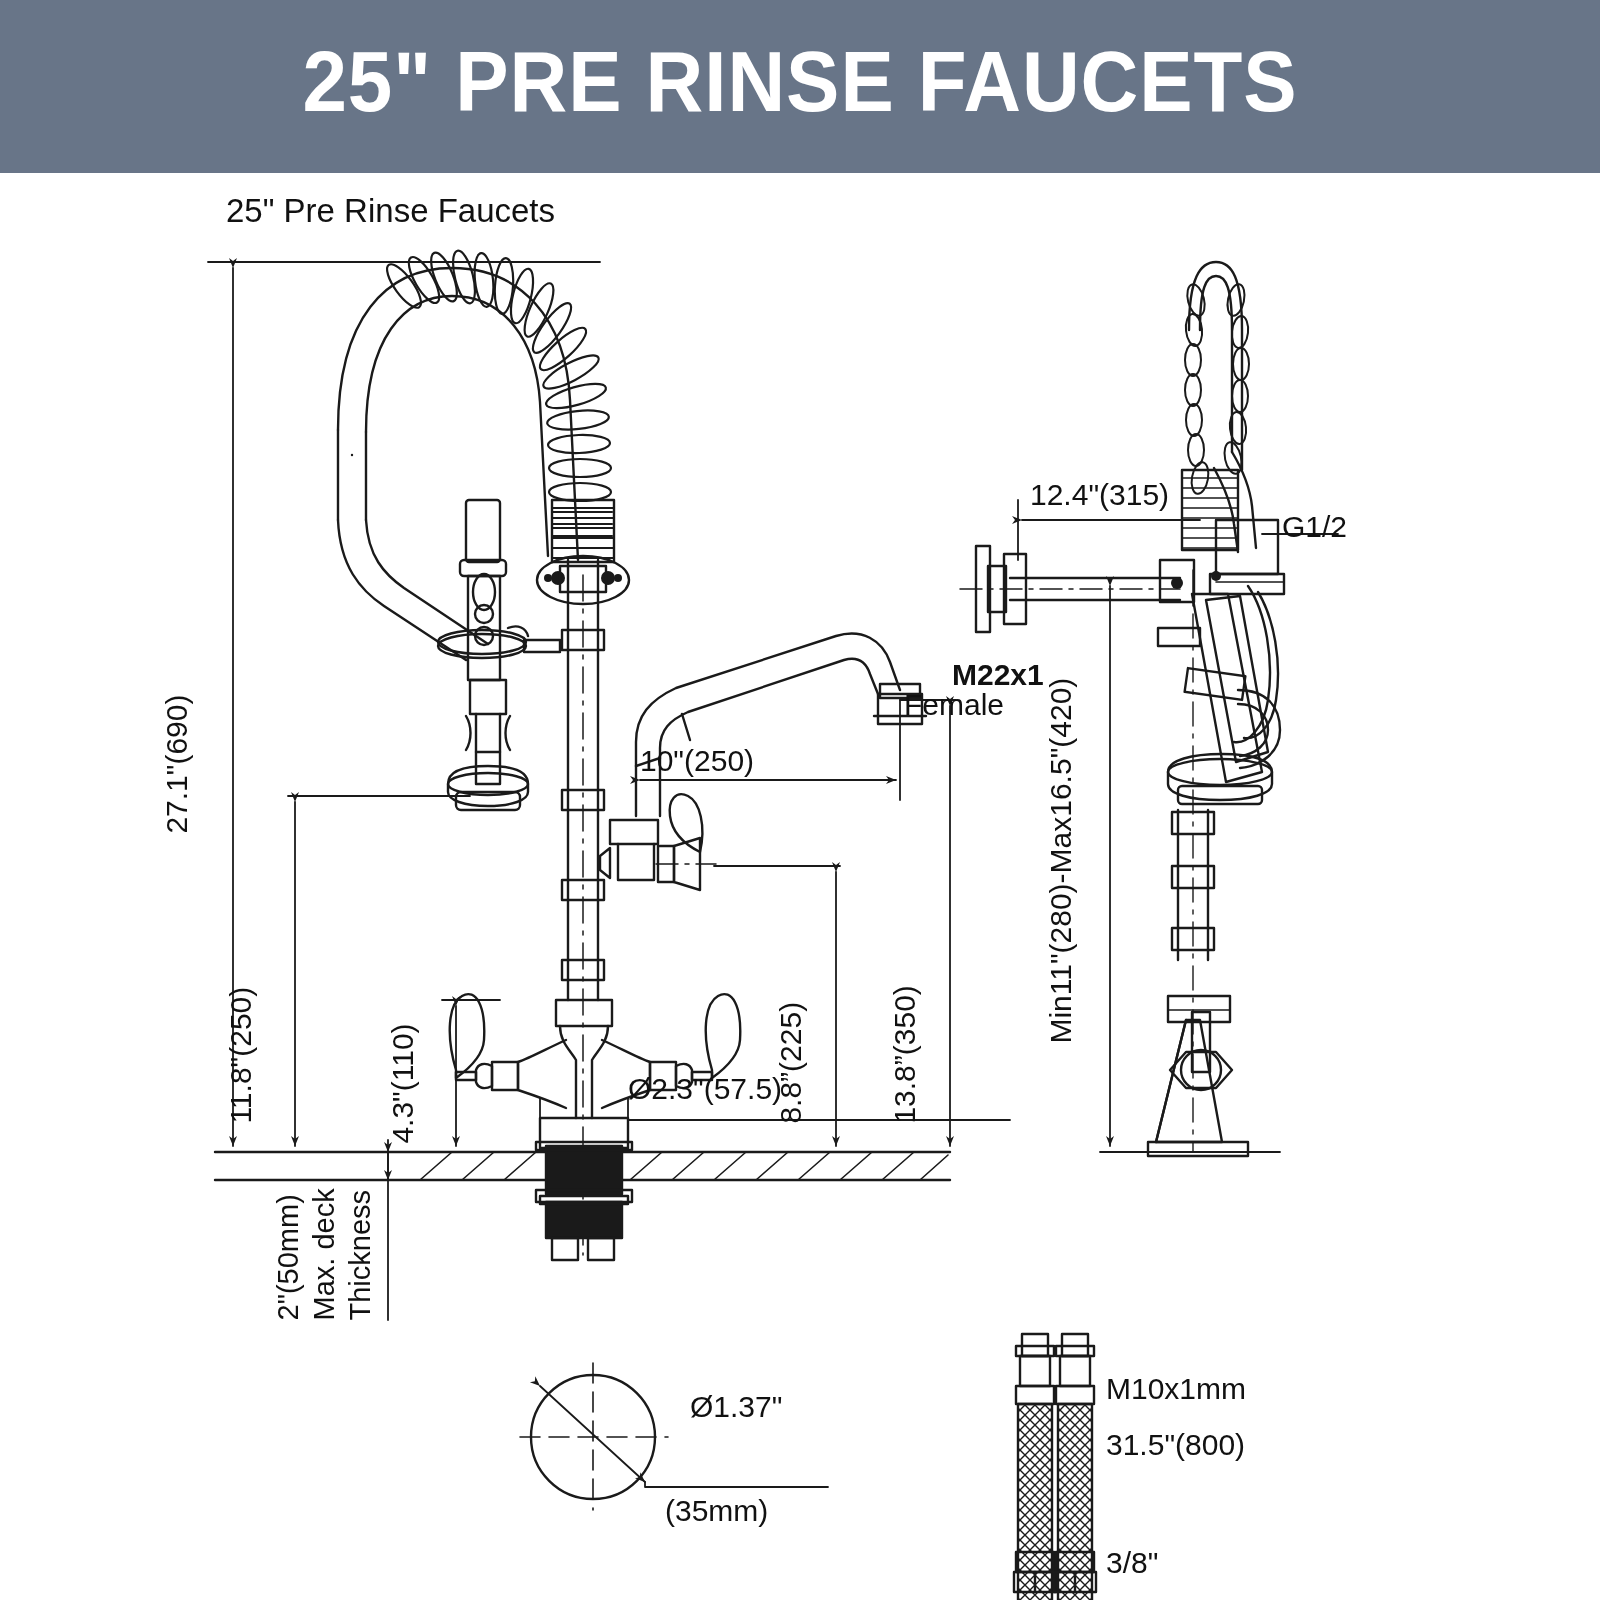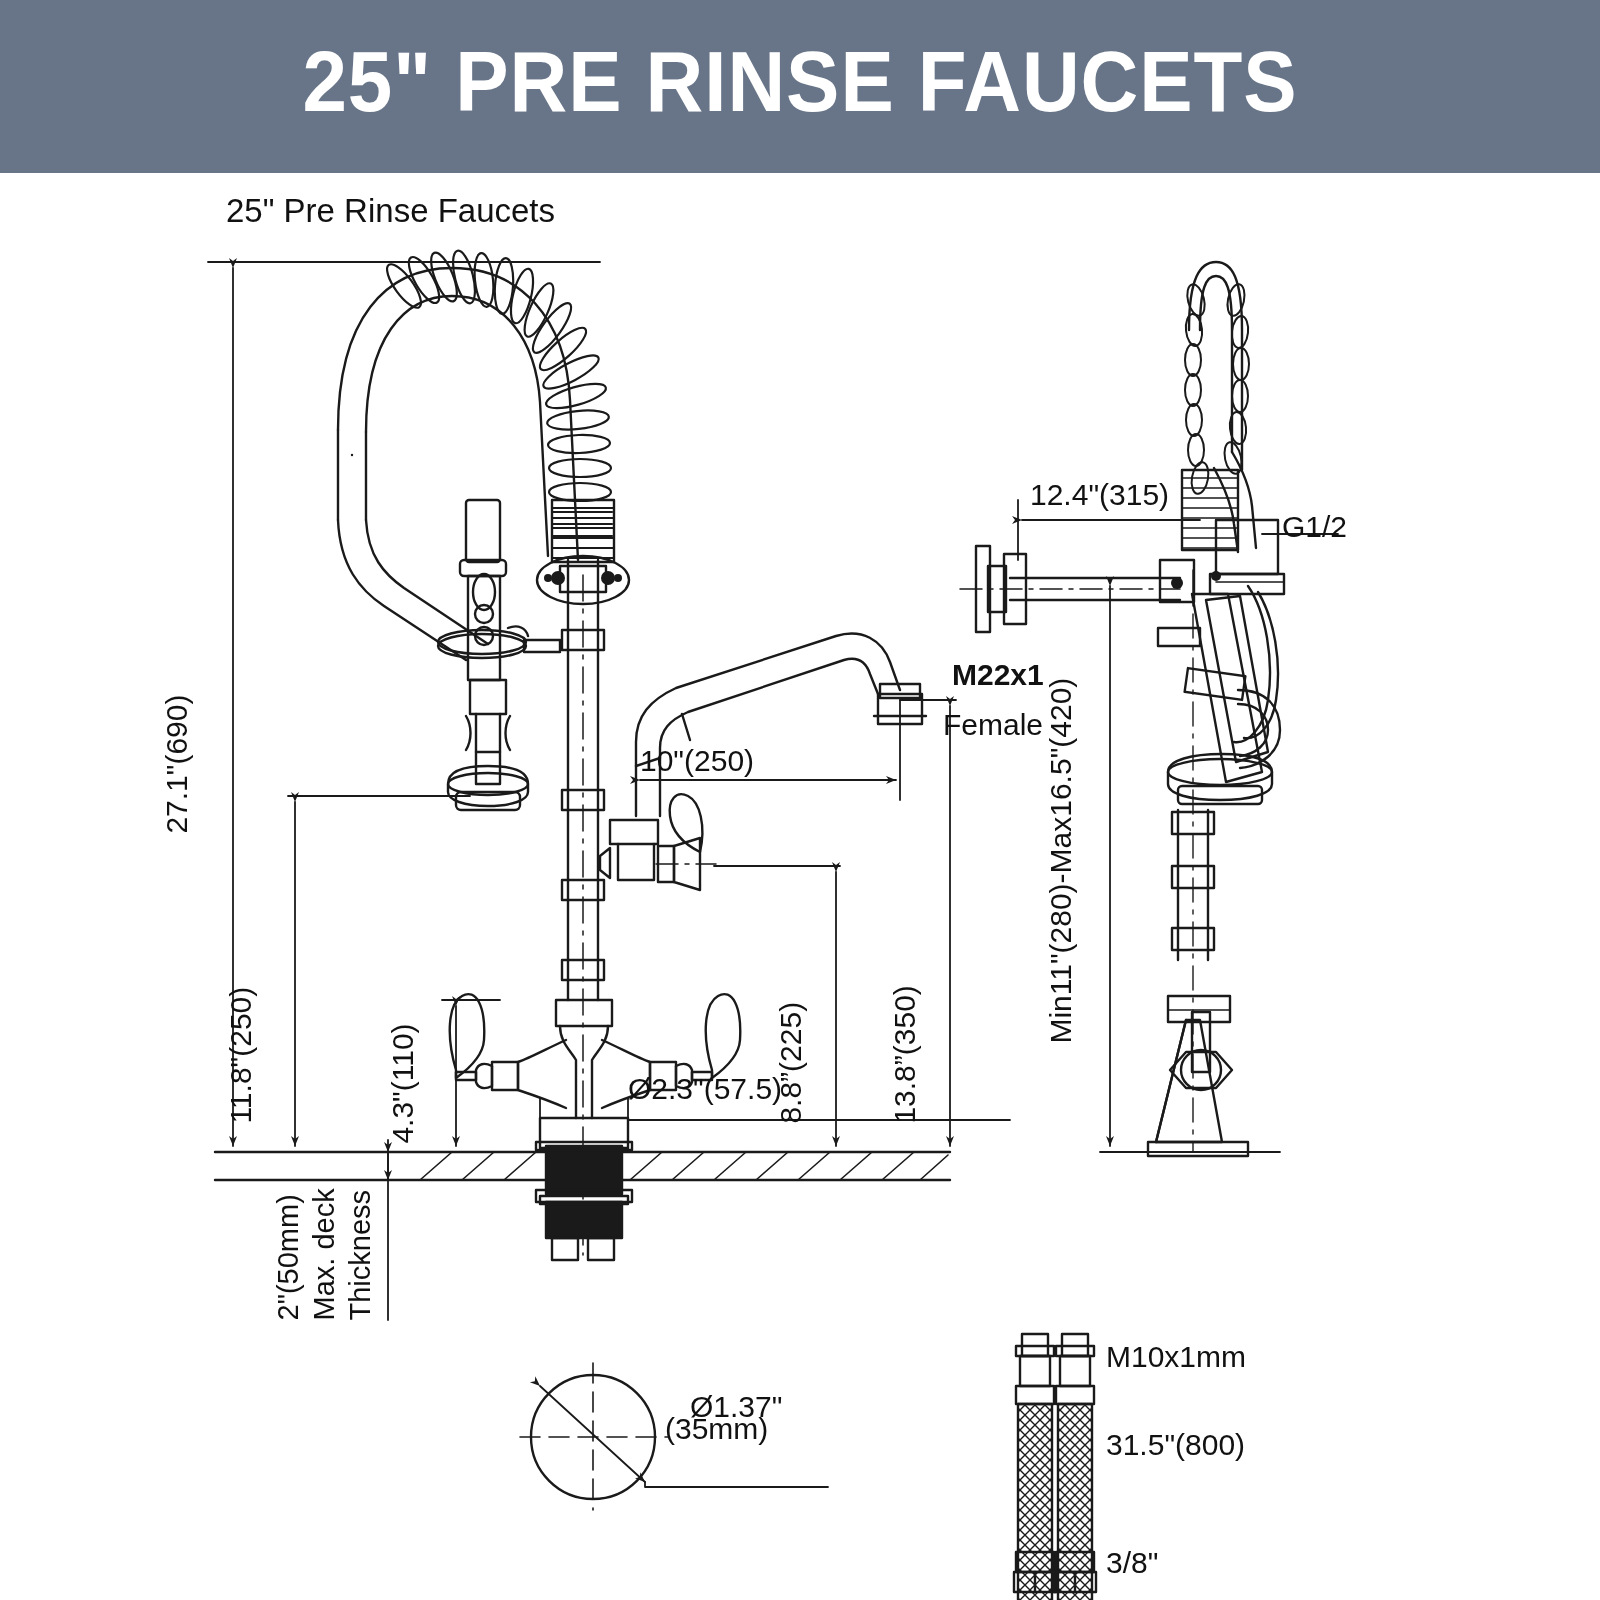--- a/index.html
+++ b/index.html
@@ -417,30 +417,30 @@
   <div class="dim vert big" style="left:194px;top:800px;">27.1"(690)</div>
   <div class="dim vert big" style="left:258px;top:1090px;">11.8"(250)</div>
   <div class="dim vert big" style="left:420px;top:1110px;">4.3"(110)</div>
   <div class="dim vert big" style="left:808px;top:1090px;">8.8”(225)</div>
   <div class="dim vert big" style="left:922px;top:1090px;">13.8”(350)</div>
 
   <div class="dim big" style="left:640px;top:744px;">10"(250)</div>
   <div class="dim big" style="left:628px;top:1072px;">Ø2.3"(57.5)</div>
 
   <div class="dim big" style="left:952px;top:658px;font-weight:bold;">M22x1</div>
-  <div class="dim big" style="left:943px;top:688px;margin-top:20px;">Female</div>
+  <div class="dim big" style="left:904px;top:688px;">Female</div>
 
   <div class="dim vert" style="left:304px;top:1288px;">2"(50mm)</div>
   <div class="dim vert" style="left:340px;top:1288px;">Max. deck</div>
   <div class="dim vert" style="left:376px;top:1288px;">Thickness</div>
 
   <div class="dim big" style="left:690px;top:1390px;">Ø1.37"</div>
-  <div class="dim big" style="left:665px;top:1412px;">(35mm)</div>
+  <div class="dim big" style="left:665px;top:1494px;">(35mm)</div>
 
   <div class="dim big" style="left:1030px;top:478px;">12.4"(315)</div>
   <div class="dim vert big" style="left:1078px;top:1010px;">Min11"(280)-Max16.5"(420)</div>
   <div class="dim big" style="left:1282px;top:510px;">G1/2</div>
 
-  <div class="dim big" style="left:1106px;top:1340px;">M10x1mm</div>
+  <div class="dim big" style="left:1106px;top:1372px;">M10x1mm</div>
   <div class="dim big" style="left:1106px;top:1428px;">31.5"(800)</div>
   <div class="dim big" style="left:1106px;top:1546px;">3/8"</div>
 
 </div>
 
 </body></html>

